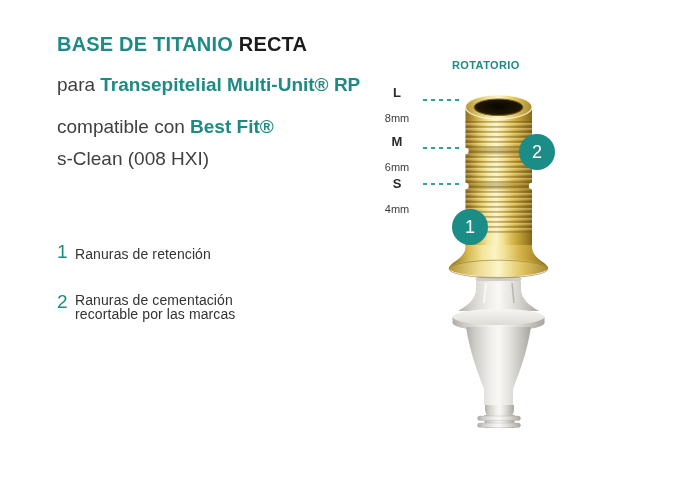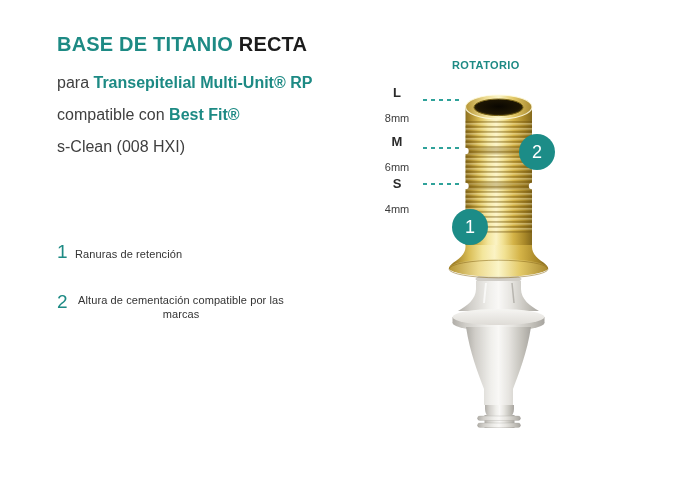--- a/index.html
+++ b/index.html
@@ -5,30 +5,30 @@
   html,body{margin:0;padding:0;background:#fff;}
   .page{
     position:relative;width:700px;height:428px;background:#ffffff;overflow:hidden;
     font-family:"Liberation Sans",sans-serif;
   }
   .teal{color:#1d8a84;}
 
   
   .title{position:absolute;left:57px;top:33px;font-size:20px;font-weight:700;letter-spacing:.2px;white-space:nowrap;}
   .title .dark{color:#1c1c1c;}
-  .sub{position:absolute;left:57px;font-size:16px;color:#3f3f3f;white-space:nowrap;}
+  .sub{position:absolute;left:57px;font-size:19px;color:#3f3f3f;white-space:nowrap;}
   .sub .hl{color:#1d8a84;font-weight:700;}
   .sub1{top:74px;}
-  .sub2{top:106px;}
-  .sub3{top:138px;}
+  .sub2{top:116px;}
+  .sub3{top:148px;}
 
   
   .legend-item{position:absolute;left:57px;display:flex;}
   .legend-item .num{width:18px;font-size:19px;color:#1d8a84;line-height:20px;flex:none;}
-  .legend-item .txt{font-size:11px;color:#333;line-height:14px;max-width:212px;letter-spacing:.1px;text-align:center;}
+  .legend-item .txt{font-size:14px;color:#333;line-height:14px;max-width:212px;letter-spacing:.1px;}
   .legend-1{top:242px;}
   .legend-1 .txt{padding-top:5px;}
   .legend-2{top:292px;}
   .legend-2 .txt{padding-top:1px;}
 
   
   .rotatorio{position:absolute;left:452px;top:59px;width:100px;text-align:left;
     font-size:11px;font-weight:700;color:#1d8a84;letter-spacing:.4px;}
   .size-mark{position:absolute;left:375px;width:44px;text-align:center;}
   .size-mark .letter{font-size:13px;font-weight:700;color:#2a2a2a;line-height:13px;}
@@ -67,21 +67,21 @@
     <span class="hl">Best Fit®</span>
   </div>
   <div class="sub sub3">s-Clean (008 HXI)</div>
 
   <div class="legend-item legend-1">
     <div class="num">1</div>
     <div class="txt">Ranuras de retención</div>
   </div>
   <div class="legend-item legend-2">
     <div class="num">2</div>
-    <div class="txt">Altura de cementación compatible por las marcas</div>
+    <div class="txt">Ranuras de cementación recortable por las marcas</div>
   </div>
 
   <div class="rotatorio">ROTATORIO</div>
 
   <div class="size-mark size-l">
     <div class="letter">L</div>
     <div class="value">8mm</div>
   </div>
   <div class="size-mark size-m">
     <div class="letter">M</div>

